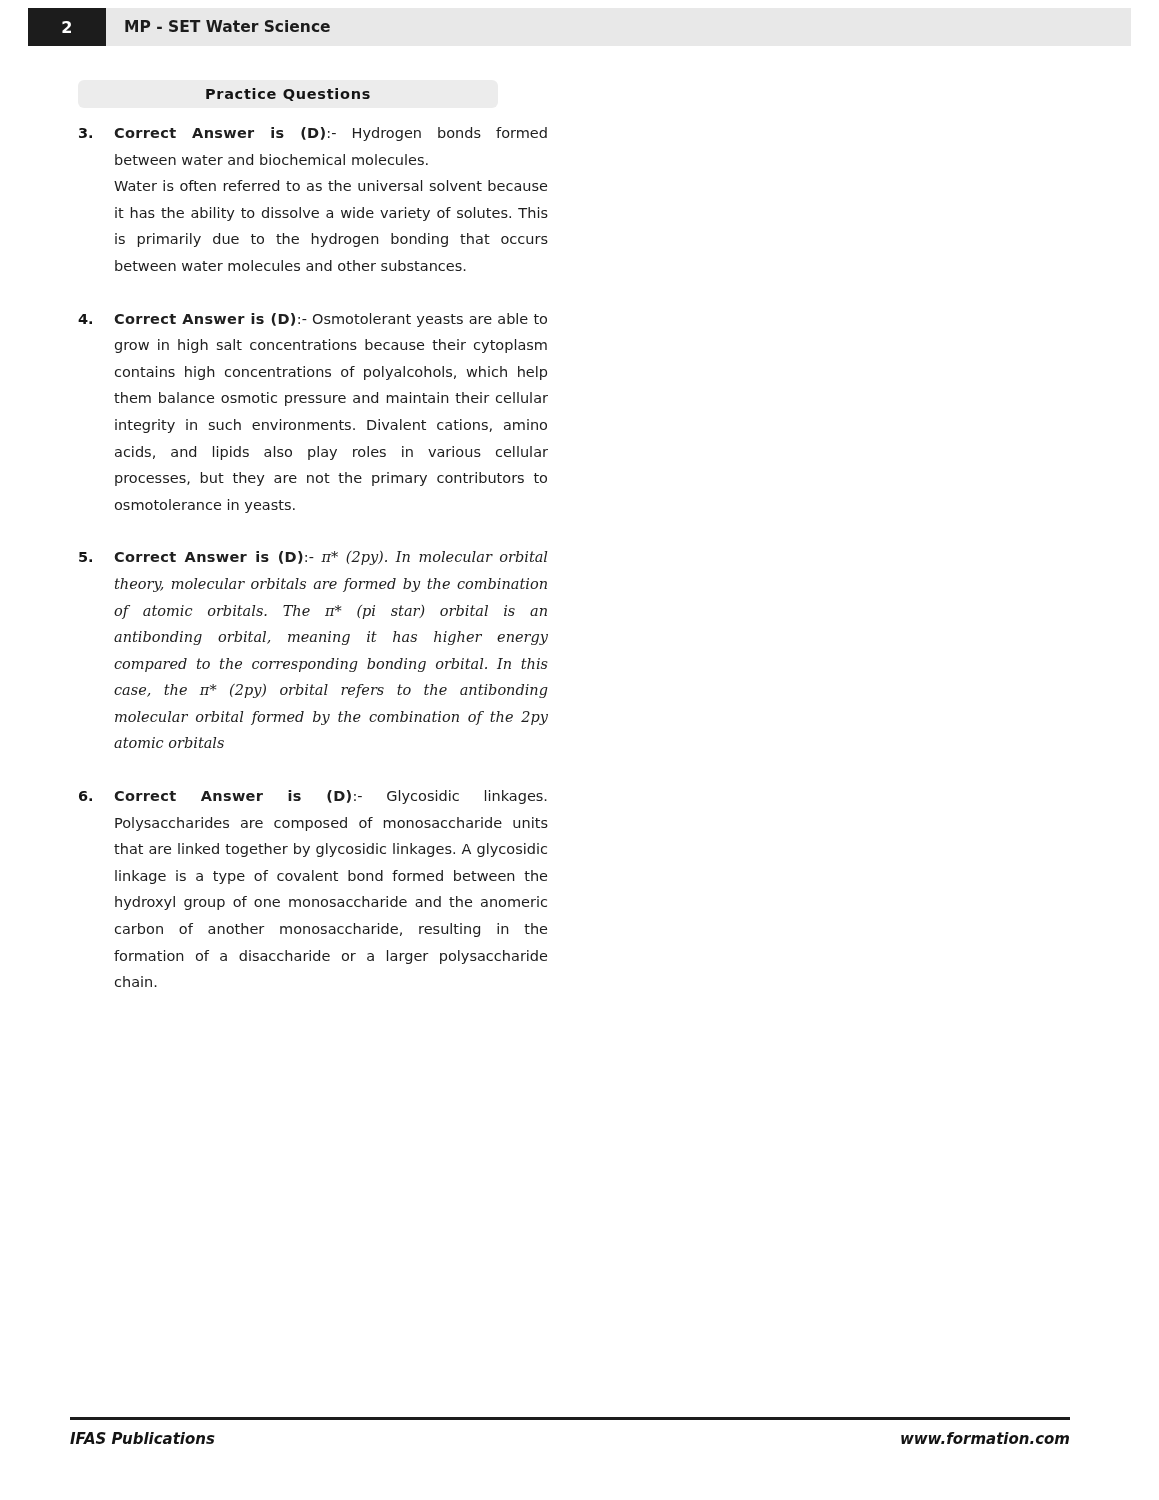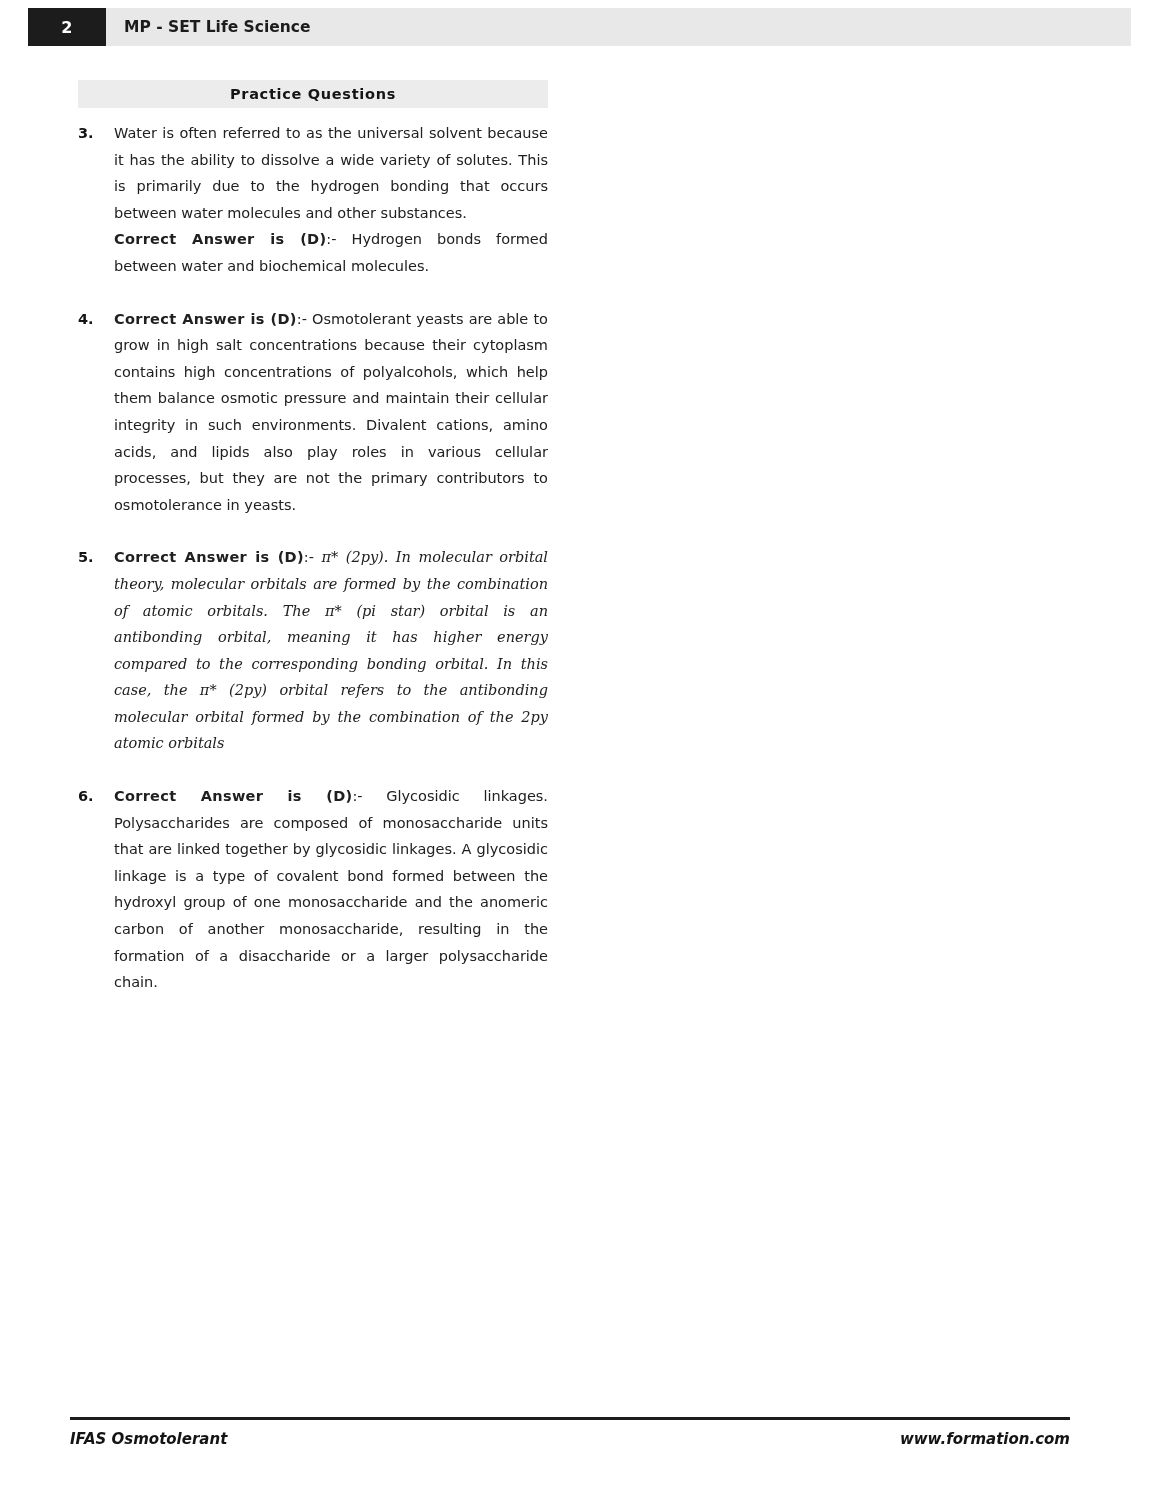--- a/index.html
+++ b/index.html
@@ -50,30 +50,31 @@
     font-size: 15.5px;
     font-weight: bold;
     color: #1c1c1c;
   }
 
   
   .section-banner {
     position: absolute;
     top: 80px;
     left: 78px;
-    width: 470px;
+    width: 420px;
     height: 28px;
     background: #ececec;
     display: flex;
     align-items: center;
     justify-content: center;
     font-size: 14.5px;
     font-weight: bold;
     letter-spacing: 0.7px;
     color: #141414;
+    border-radius: 6px;
   }
 
   
   .content {
     position: absolute;
     top: 120px;
     left: 78px;
     width: 470px;
   }
 
@@ -135,32 +136,32 @@
     font-weight: bold;
     font-style: italic;
     color: #141414;
   }
 </style>
 </head>
 <body>
 
 <div class="header">
   <div class="header-pagenum">2</div>
-  <div class="header-title">MP - SET Life Science</div>
+  <div class="header-title">MP - SET Water Science</div>
 </div>
 
 <div class="section-banner">Practice Questions</div>
 
 <div class="content">
 
   <div class="qitem">
     <div class="qnum">3.</div>
     <div class="qbody">
+      <p><span class="lead">Correct Answer is (D)</span><span>:-</span><span> Hydrogen bonds formed between water and biochemical molecules.</span></p>
       <p>Water is often referred to as the universal solvent because it has the ability to dissolve a wide variety of solutes. This is primarily due to the hydrogen bonding that occurs between water molecules and other substances.</p>
-      <p><span class="lead">Correct Answer is (D)</span><span>:-</span><span> Hydrogen bonds formed between water and biochemical molecules.</span></p>
     </div>
   </div>
 
   <div class="qitem">
     <div class="qnum">4.</div>
     <div class="qbody">
       <p><span class="lead">Correct Answer is (D)</span><span>:-</span><span> Osmotolerant yeasts are able to grow in high salt concentrations because their cytoplasm contains high concentrations of polyalcohols, which help them balance osmotic pressure and maintain their cellular integrity in such environments. Divalent cations, amino acids, and lipids also play roles in various cellular processes, but they are not the primary contributors to osmotolerance in yeasts.</span></p>
     </div>
   </div>
 
@@ -175,15 +176,15 @@
     <div class="qnum">6.</div>
     <div class="qbody">
       <p><span class="lead">Correct Answer is (D)</span><span>:-</span><span> Glycosidic linkages. Polysaccharides are composed of monosaccharide units that are linked together by glycosidic linkages. A glycosidic linkage is a type of covalent bond formed between the hydroxyl group of one monosaccharide and the anomeric carbon of another monosaccharide, resulting in the formation of a disaccharide or a larger polysaccharide chain.</span></p>
     </div>
   </div>
 
 </div>
 
 <div class="footer-rule"></div>
 <div class="footer">
-  <div>IFAS Osmotolerant</div>
+  <div>IFAS Publications</div>
   <div>www.formation.com</div>
 </div>
 
 </body></html>

